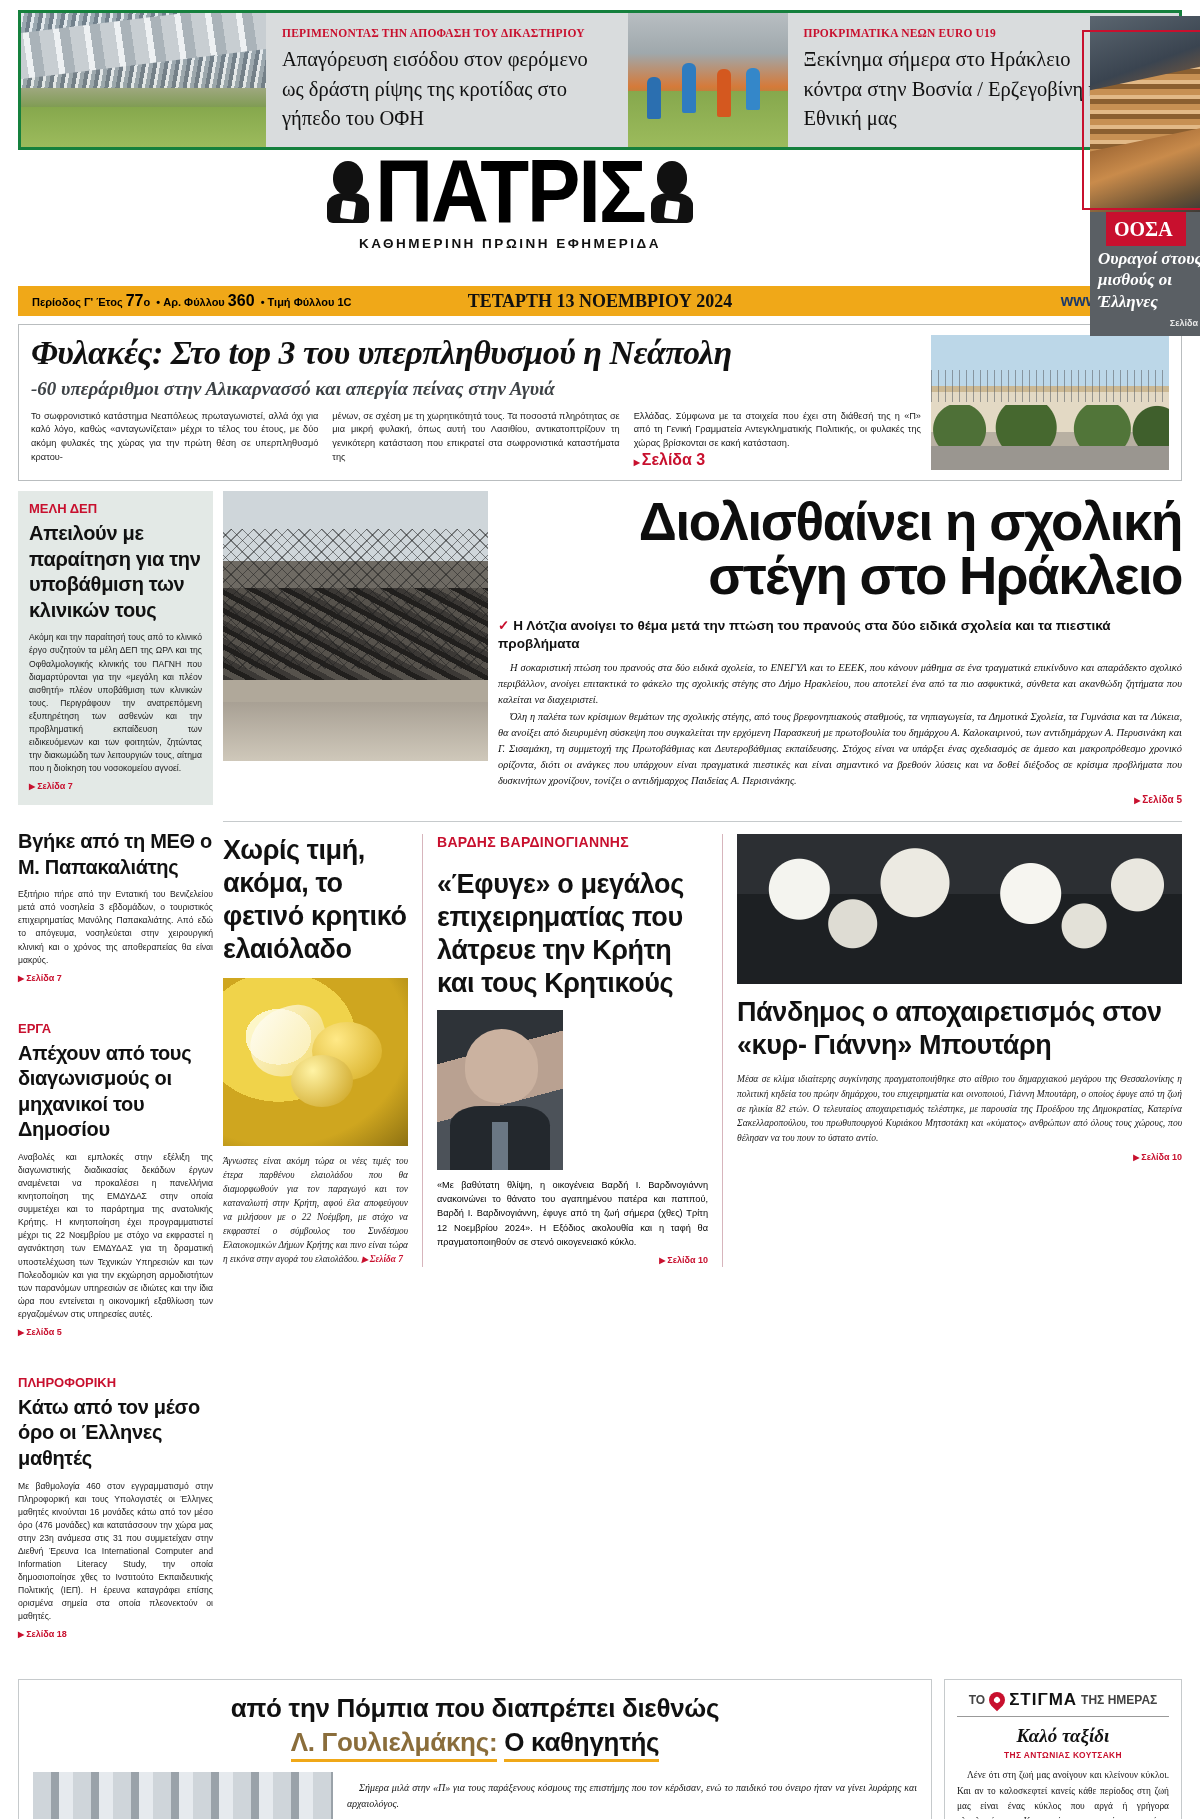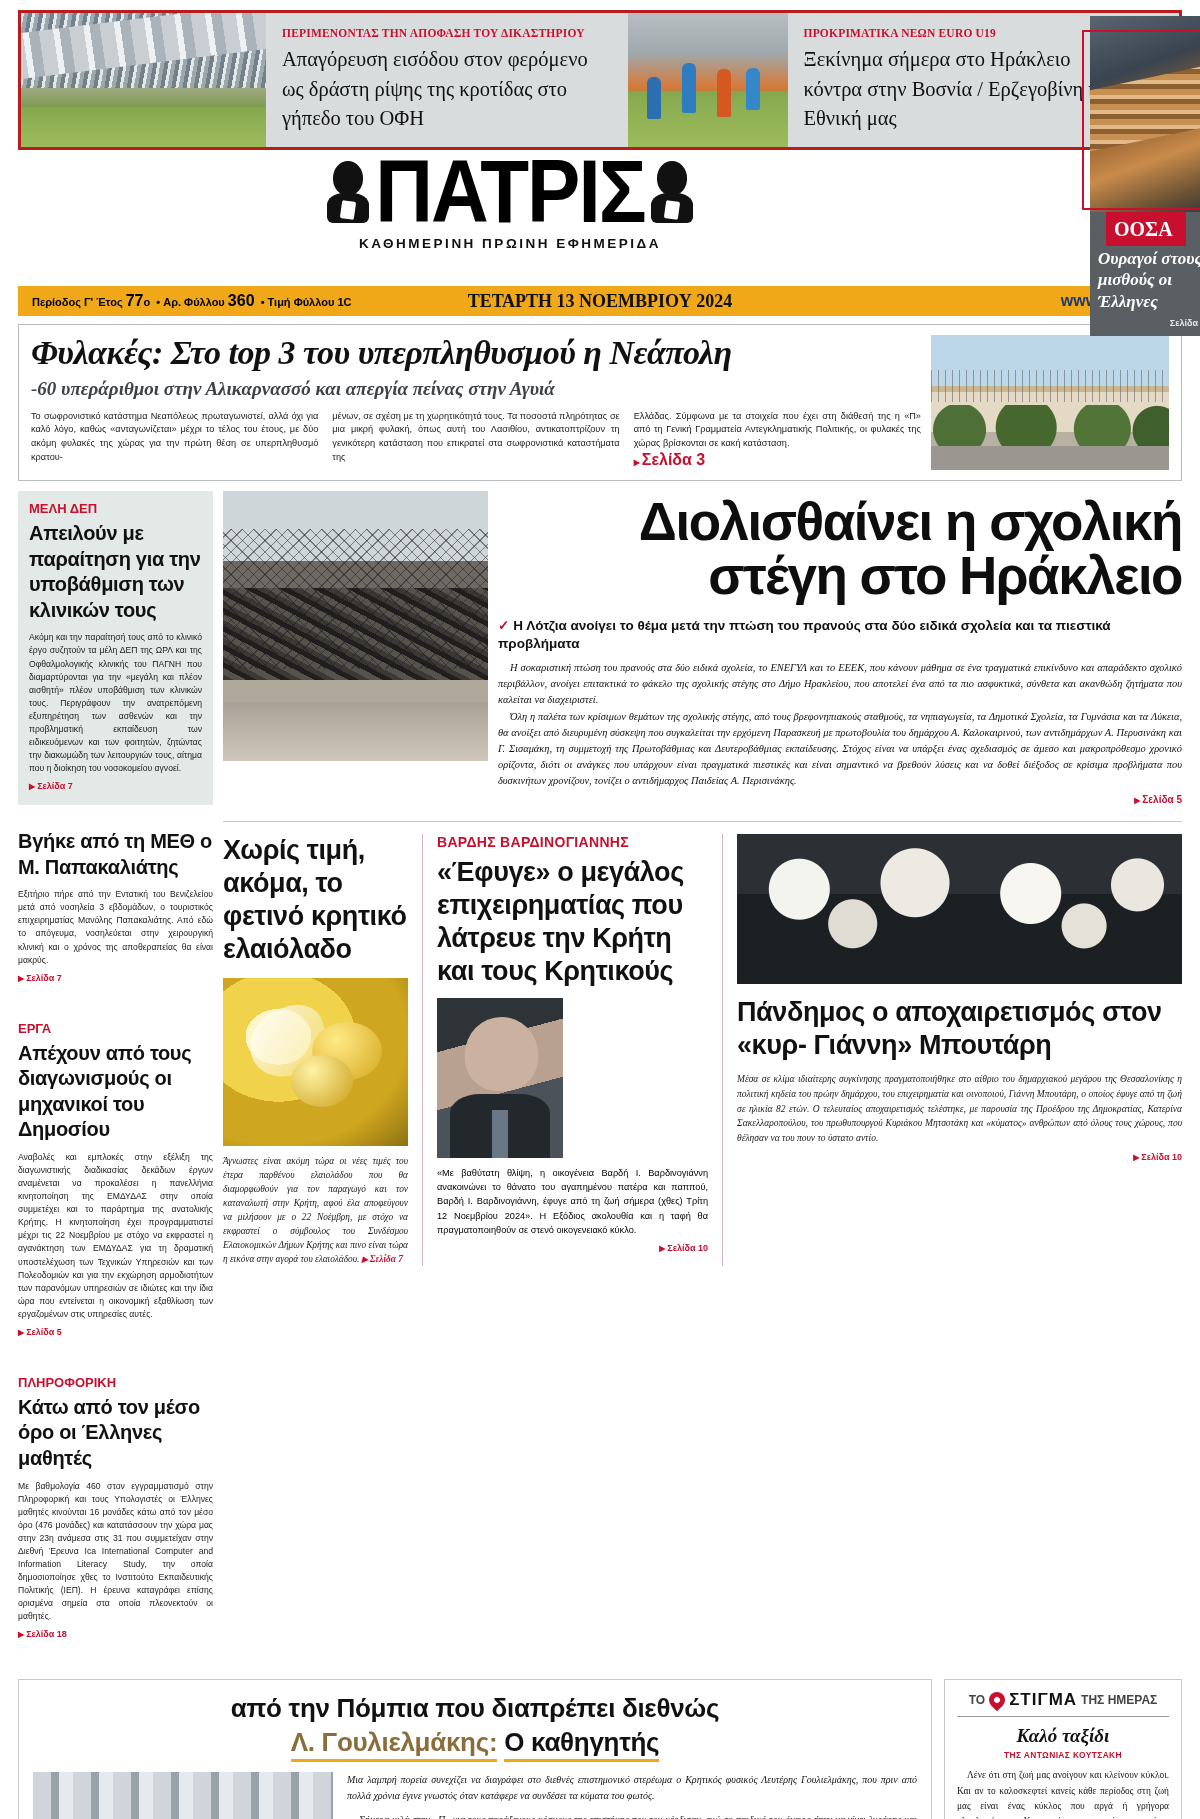--- a/index.html
+++ b/index.html
@@ -10,21 +10,21 @@
     overflow: hidden;
     position: relative;
   }
   .page { width: 1200px; height: 1819px; position: relative; padding: 0 18px; }
 
   
   .topstrip {
     position: relative;
     height: 140px;
     margin: 10px 0 0 0;
-    border: 3px solid #b91c1c;
+    border: 3px solid #15803d;
     display: flex;
     background: #d9dcdd;
   }
   .ts-photo { position: relative; overflow: hidden; }
   .ts-photo.p1 { width: 245px; background: linear-gradient(#96b9d4 0%, #8fb4cf 22%, #b8b2a4 44%, #7c9a4e 72%, #8fae56 100%); }
   .ts-photo.p2 { width: 160px; background: linear-gradient(#b8bec2 0%, #9fa8ac 30%, #d57a3a 55%, #6f9440 75%, #7fa04a 100%); }
   .stands {
     position:absolute; left:0; top:0; width:100%; height:56%;
     background: repeating-linear-gradient(100deg,#e8ecee 0 3px,#9ba7ae 3px 7px,#6f7c86 7px 11px);
     opacity:.92;
@@ -199,21 +199,21 @@
   }
 
   
   .mid { display:flex; gap:0; margin-top:14px; border-top:1px solid #c6cacc; padding-top:12px; }
   .mid-c1 { width:200px; flex:none; padding-right:14px; border-right:1px solid #d7b5bc; }
   .mid-c2 { width:300px; flex:none; padding:0 14px; border-right:1px solid #d7b5bc; }
   .mid-c3 { flex:1; padding-left:14px; }
   .mid h2 {
     font-size:27px; font-weight:700; line-height:1.22; letter-spacing:-.4px; color:#111;
   }
-  .mid .kicker2 { color:#c8102e; font-weight:700; font-size:14px; margin-bottom:6px; letter-spacing:.3px; }
+  .mid .kicker2 { color:#c8102e; font-weight:700; font-size:14px; margin-bottom:18px; letter-spacing:.3px; }
   .oil-photo {
     width:100%; height:168px; margin-top:12px; overflow:hidden; position:relative;
     background: radial-gradient(ellipse at 30% 35%, #fdf6c8 0 18%, #f0d34a 18% 42%, #cfa61f 42% 70%, #8d7112 100%);
   }
   .oil-photo .drop {
     position:absolute; left:14%; top:18%; width:42%; height:40%;
     background: linear-gradient(140deg,#ffffffcc,#f6e28a88);
     border-radius:60% 40% 50% 50%; transform:rotate(-18deg);
   }
   .oil-photo .olive1 { position:absolute; right:14%; top:26%; width:70px; height:58px; border-radius:50%; background:radial-gradient(circle at 35% 30%,#ffe987,#d3a91c); }
@@ -481,21 +481,20 @@
         <div>από την Πόμπια που διαπρέπει διεθνώς</div>
         <div><span class="nm und">Λ. Γουλιελμάκης:</span>
         <span class="und">Ο καθηγητής</span></div>
       </div>
       <div class="brow">
         <div class="prof-photo">
           <div class="lab"></div>
 
         </div>
         <div class="btxt">
-          <p>Μια λαμπρή πορεία συνεχίζει να διαγράφει στο διεθνές επιστημονικό στερέωμα ο Κρητικός φυσικός Λευτέρης Γουλιελμάκης, που πριν από πολλά χρόνια έγινε γνωστός όταν κατάφερε να συνδέσει τα κύματα του φωτός.</p>
           <p style="margin-top:8px;text-indent:12px">Σήμερα μιλά στην «Π» για τους παράξενους κόσμους της επιστήμης που τον κέρδισαν, ενώ το παιδικό του όνειρο ήταν να γίνει λυράρης και αρχαιολόγος.</p>
 
         </div>
       </div>
     </div>
 
     <div class="stigma">
       <div class="st-head">
         <span class="st-to">ΤΟ</span>
         <span class="st-pin"></span>

